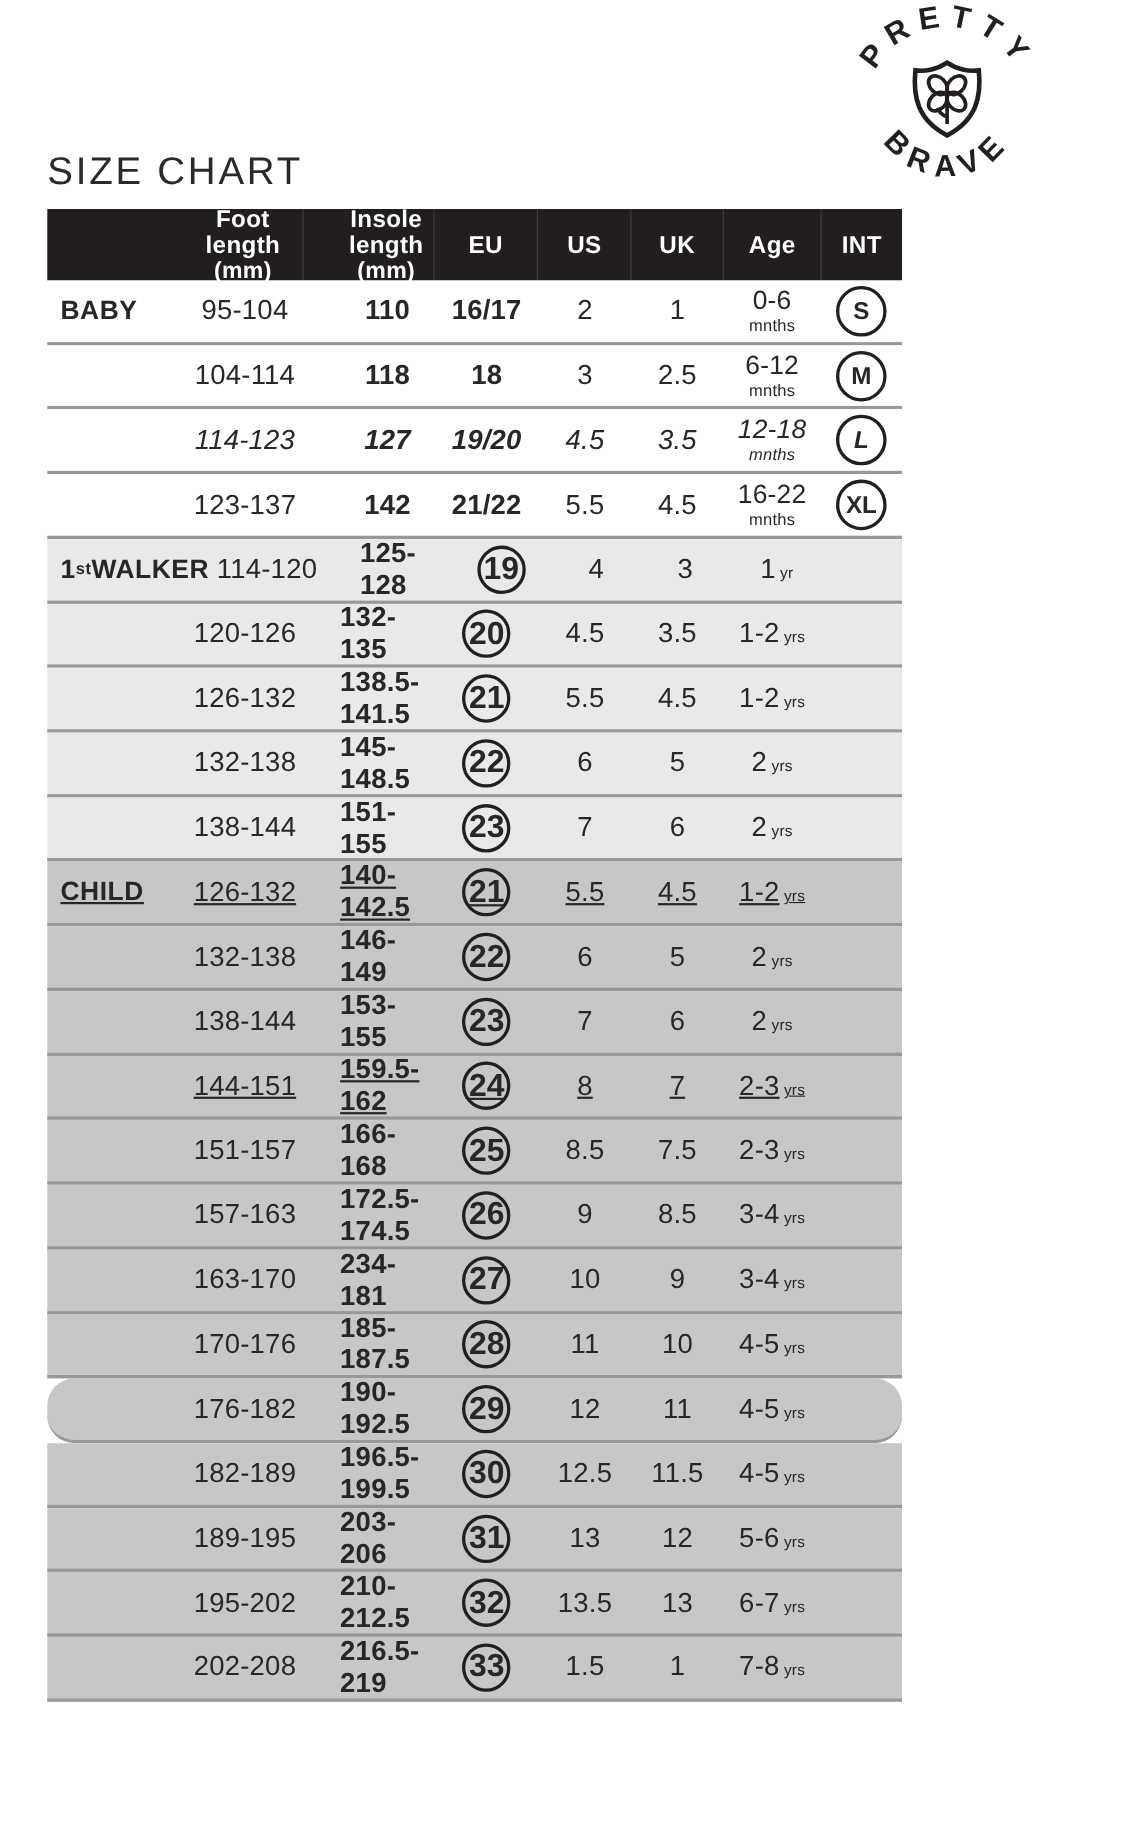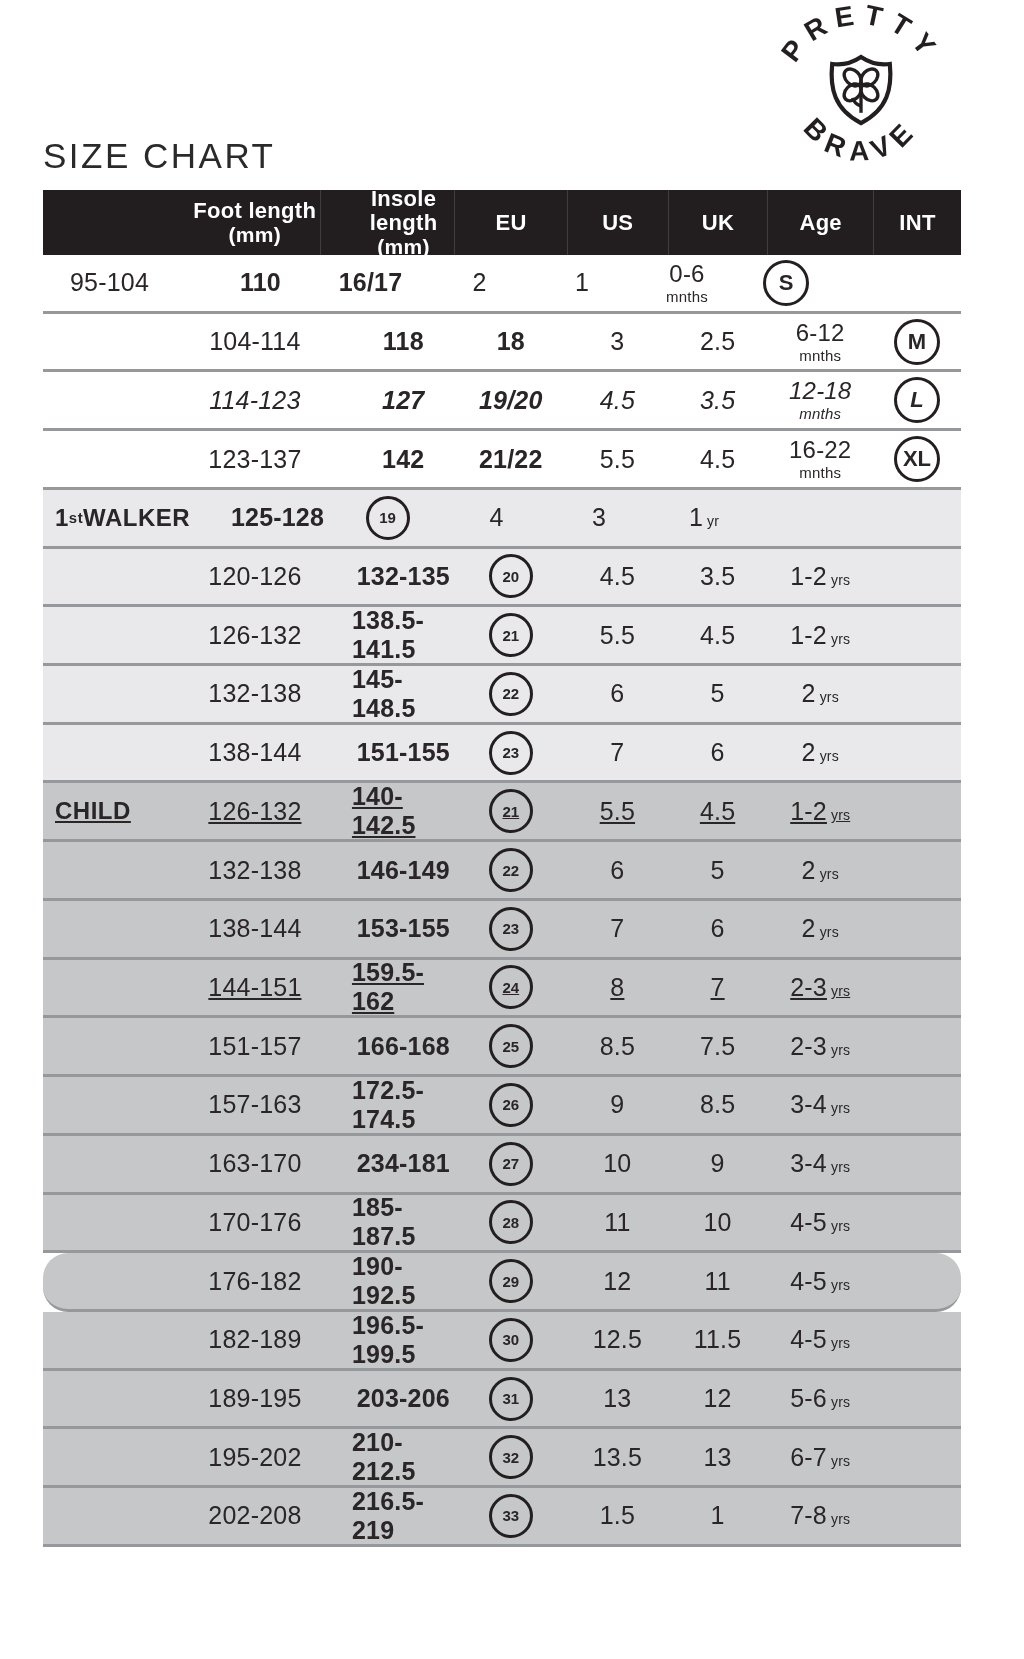--- a/index.html
+++ b/index.html
@@ -13,21 +13,21 @@
   }
   
   #page-title{
     position:absolute;left:43px;top:136px;
     font-size:35px;font-weight:400;letter-spacing:2.5px;
     color:#2b2a2a;
   }
   #brand-logo{position:absolute;left:765px;top:4px;width:192px;height:186px;}
   #brand-logo text{font-family:"Liberation Sans", sans-serif;font-weight:700;}
   
-  #size-table{position:absolute;left:43px;top:190px;width:918px;}
+  #size-table{position:absolute;left:43px;top:190px;width:777px;}
   #table-header{
     display:flex;align-items:center;height:65px;
     background:#221e1f;color:#ffffff;
   }
   .hcell{
     display:flex;flex-direction:column;justify-content:center;align-items:center;
     height:100%;box-sizing:border-box;text-align:center;
     font-weight:700;font-size:22px;line-height:24px;letter-spacing:0.3px;
   }
   .hcell .h-line2{font-size:21px;}
@@ -51,21 +51,21 @@
     display:flex;justify-content:center;align-items:center;
     height:100%;box-sizing:border-box;
     font-size:25px;letter-spacing:0.2px;
   }
   .tcell.c0{justify-content:flex-start;padding-left:12px;font-weight:700;font-size:24px;letter-spacing:0.5px;}
   .seg-small{font-size:0.62em;}
   .bold{font-weight:700;}
   .size-circle{
     display:flex;justify-content:center;align-items:center;
     width:44px;height:44px;border:3px solid #231f20;border-radius:50%;
-    box-sizing:border-box;font-weight:700;font-size:15px;letter-spacing:0;
+    box-sizing:border-box;font-weight:700;font-size:29px;letter-spacing:0;
   }
   .int-circle{width:46px;height:46px;font-size:22px;}
   .age-inline{display:flex;align-items:baseline;}
   .age-inline .age-num{font-size:25px;}
   .age-inline .age-unit{font-size:14px;margin-left:4px;}
   .age-stack{display:flex;flex-direction:column;align-items:center;line-height:1;}
   .age-stack .age-num{font-size:24px;margin-bottom:3px;}
   .age-stack .age-unit{font-size:15px;}
 </style>
 </head>
@@ -125,20 +125,23 @@
         </div>
         <div class="hcell c6">
           <span class="h-line1">Age</span>
         </div>
         <div class="hcell c7">
           <span class="h-line1">INT</span>
         </div>
       </div>
     <div id="table-body">
         <div class="trow" style="background: rgb(255, 255, 255);">
+          <div class="tcell c0">
+            <span>BABY</span>
+          </div>
           <div class="tcell c1">95-104</div>
           <div class="tcell c2">
             <span class="bold">110</span>
           </div>
           <div class="tcell c3">
             <span class="bold">16/17</span>
           </div>
           <div class="tcell c4">2</div>
           <div class="tcell c5">1</div>
           <div class="tcell c6">
@@ -213,20 +216,21 @@
           <div class="tcell c7">
             <div class="size-circle int-circle">XL</div>
           </div>
         </div>
         <div class="trow" style="background: rgb(233, 233, 235);">
           <div class="tcell c0">
             <span>1</span>
             <span class="seg-small">st</span>
             <span> WALKER</span>
           </div>
+          <div class="tcell c1">114-120</div>
           <div class="tcell c2">
             <span class="bold">125-128</span>
           </div>
           <div class="tcell c3">
             <div class="size-circle">19</div>
           </div>
           <div class="tcell c4">4</div>
           <div class="tcell c5">3</div>
           <div class="tcell c6">
             <div class="age-inline">

